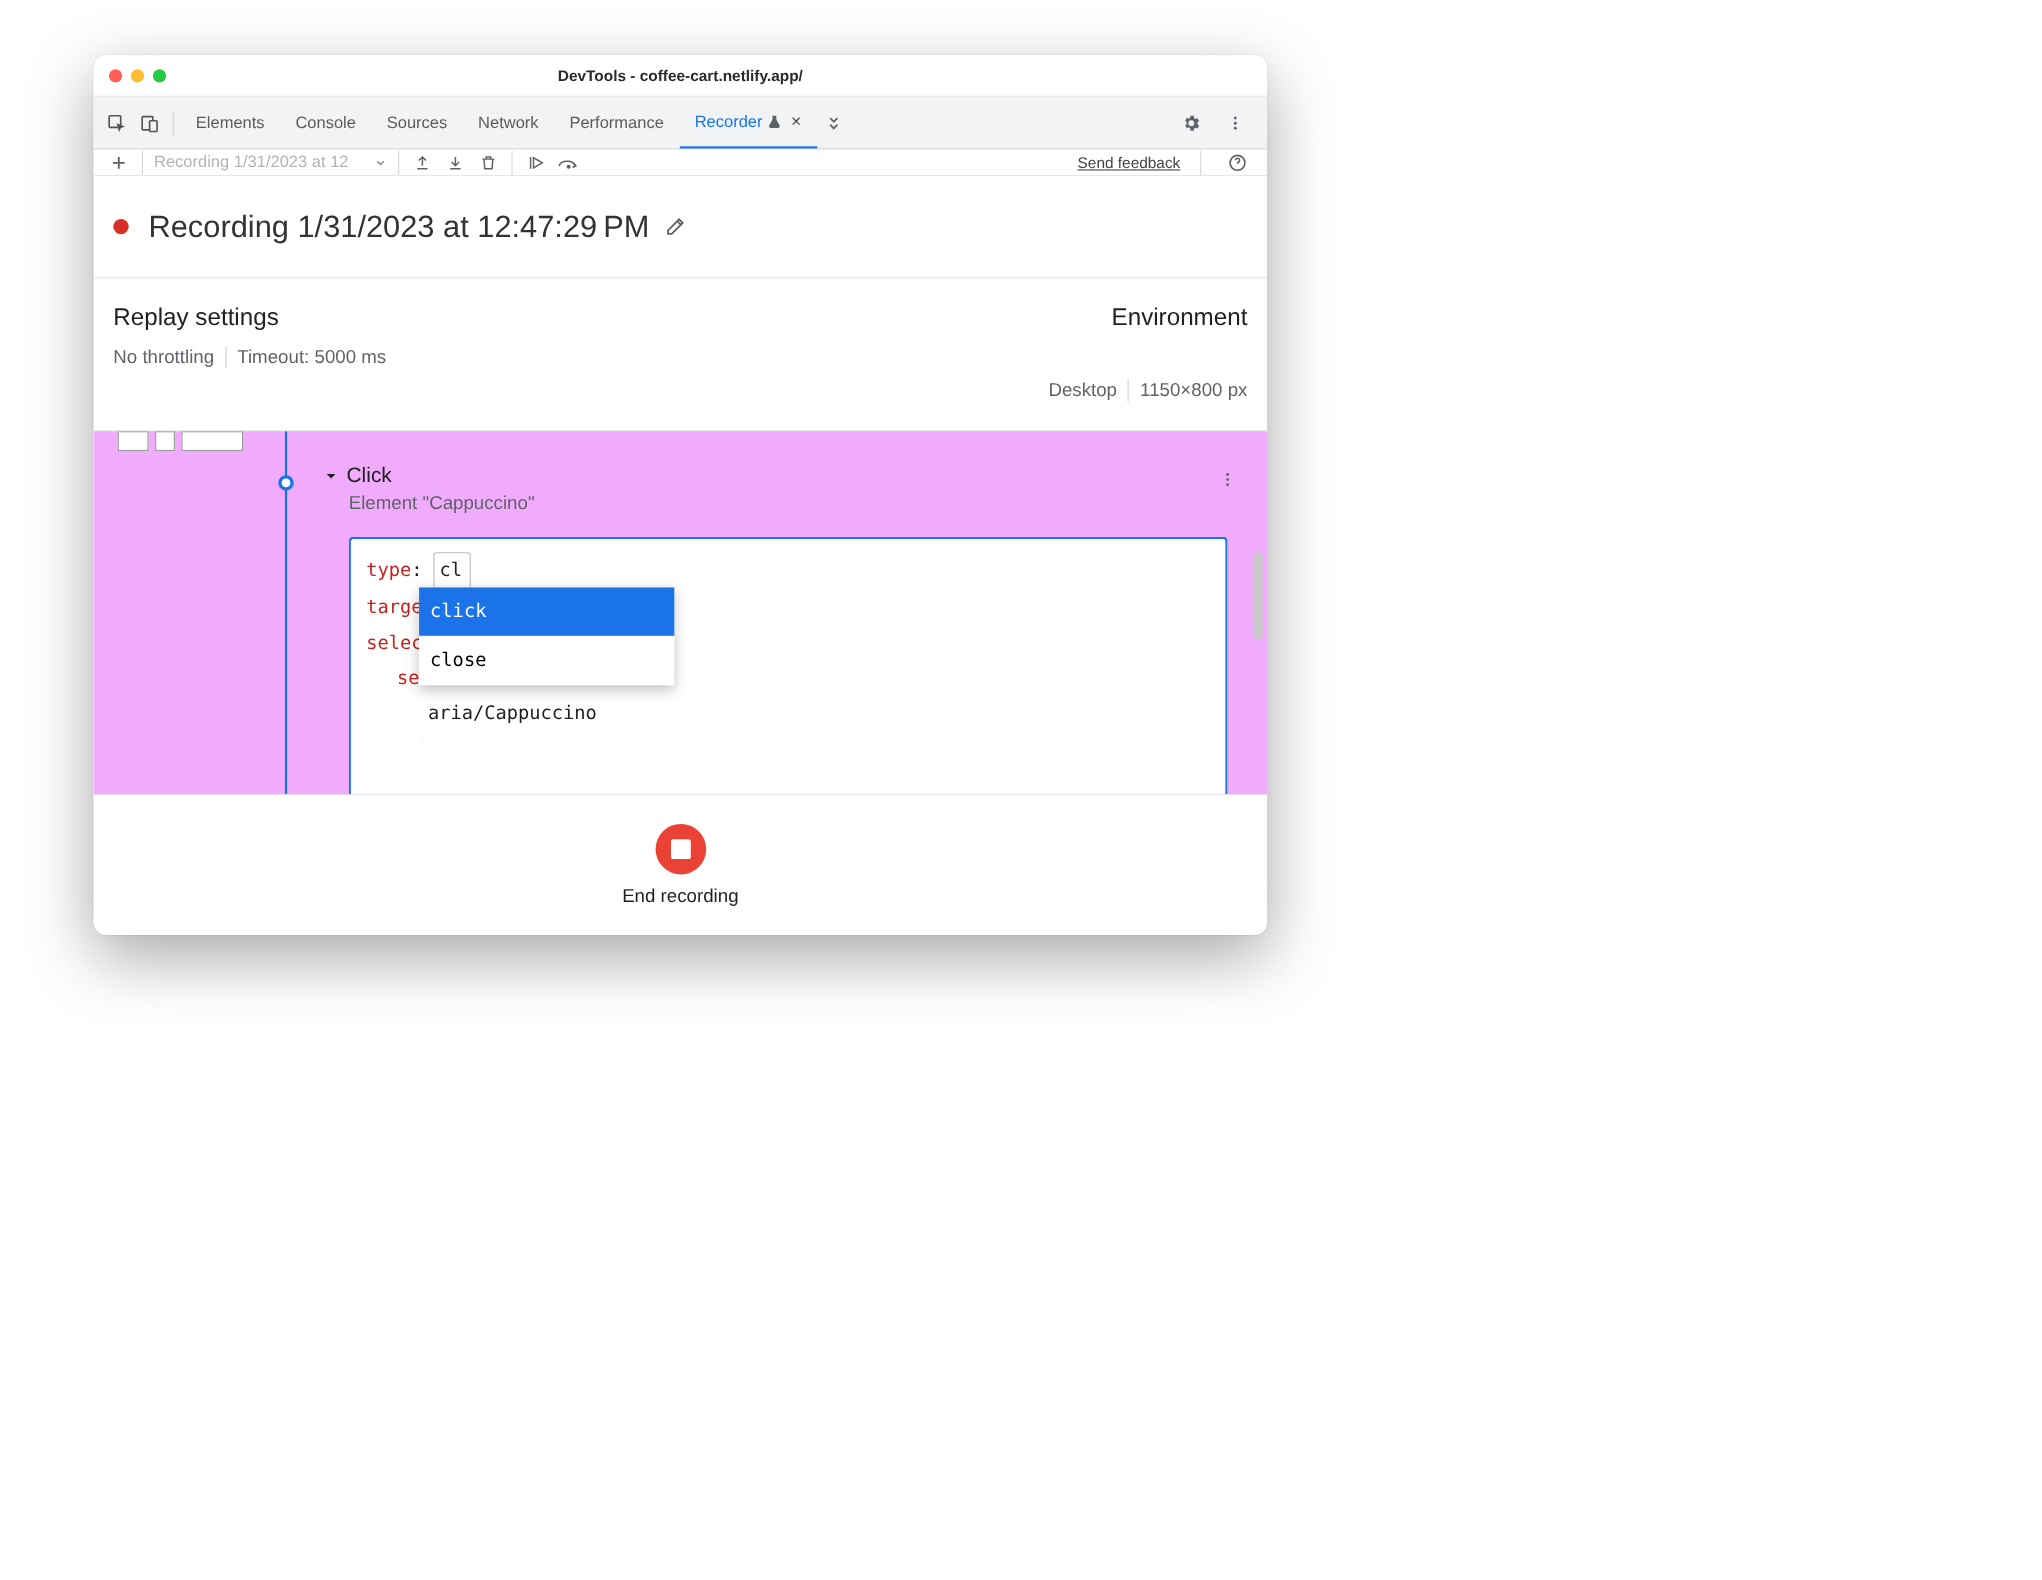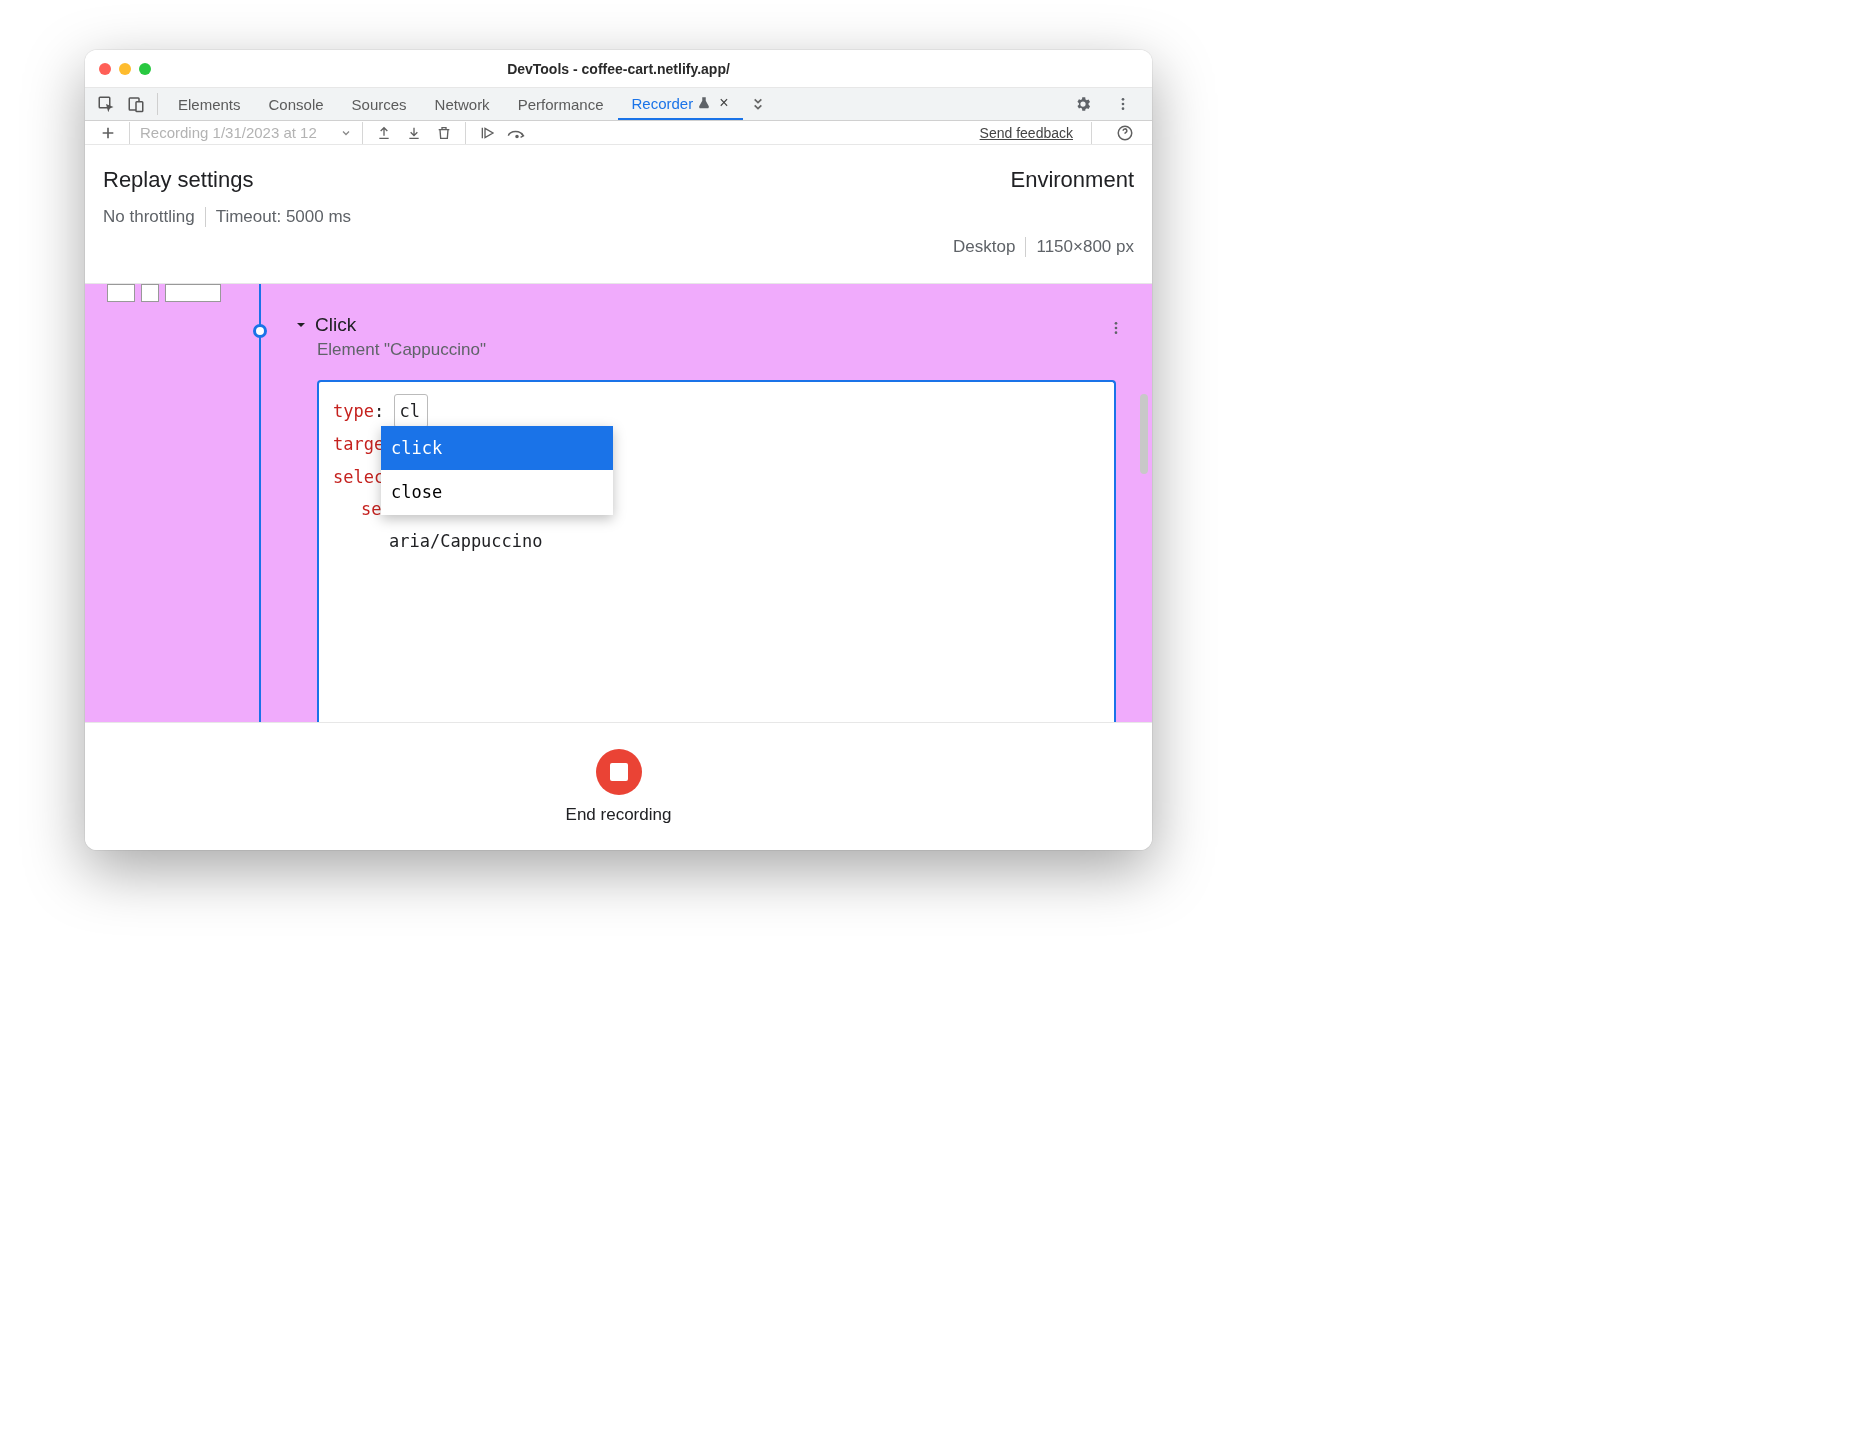--- a/index.html
+++ b/index.html
@@ -37,21 +37,21 @@
   .tl.green { background: #28c840; }
   .title-text {
     position: absolute; left: 0; right: 0;
     text-align: center;
     font-size: 14px; font-weight: 600;
     color: #2a2a2a;
     pointer-events: none;
   }
   
   .tab-strip {
-    height: 33px;
+    height: 48px;
     background: #f1f3f4;
     display: flex;
     align-items: center;
     border-bottom: 1px solid #d0d0d0;
     padding: 0 6px;
   }
   .ts-iconbox { width: 30px; height: 30px; display:flex;align-items:center;justify-content:center; color:#555; }
   .ts-divider { width: 1px; height: 22px; background: #cfcfcf; margin: 0 6px; }
   .tabs { display: flex; align-items: center; gap: 0; height: 100%; }
   .tab {
@@ -294,20 +294,29 @@
       <div class="tb-divider"></div>
       <div class="tb-iconbtn">
         <svg width="18" height="18" viewBox="0 0 24 24" fill="none" stroke="currentColor" stroke-width="2">
             <circle cx="12" cy="12" r="9"></circle>
             <path d="M9.5 9a2.5 2.5 0 1 1 3.5 2.3c-.8.4-1 1-1 1.7M12 17h.01"></path>
           </svg>
       </div>
     </div>
   </div>
 
+  <div class="title-row">
+    <div class="rec-dot"></div>
+    <div class="rec-title">Recording 1/31/2023 at 12:47:29 PM</div>
+    <div class="edit-icon">
+      <svg width="20" height="20" viewBox="0 0 24 24" fill="none" stroke="currentColor" stroke-width="2">
+          <path d="M4 20h4L20 8l-4-4L4 16zM14 6l4 4"></path>
+        </svg>
+    </div>
+  </div>
 
   <div class="settings-row">
     <div class="settings-col">
       <div class="settings-head">Replay settings</div>
       <div class="settings-vals">
         <span>No throttling</span>
         <span class="vdiv"></span>
         <span>Timeout: 5000 ms</span>
       </div>
     </div>

